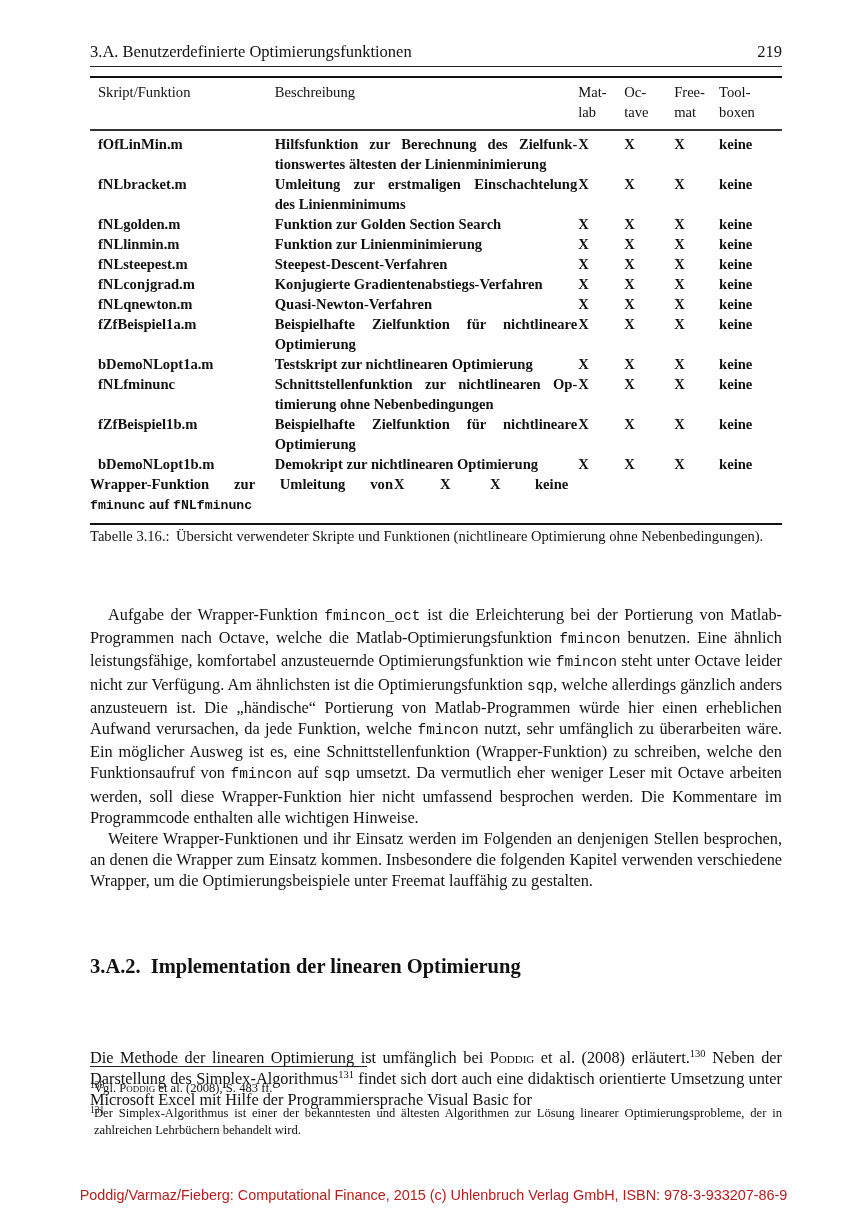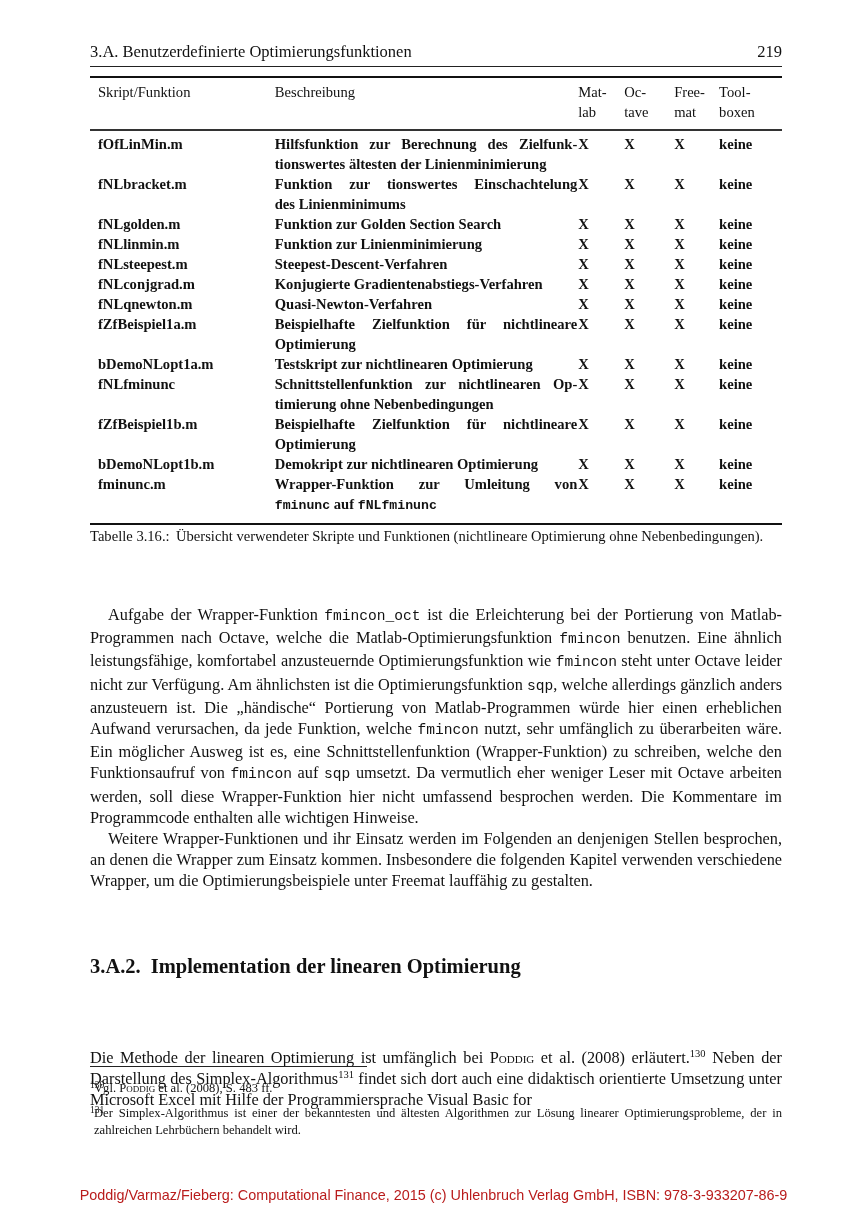--- a/index.html
+++ b/index.html
@@ -97,21 +97,21 @@
           </div>
         <div class="c3">X</div>
         <div class="c4">X</div>
         <div class="c5">X</div>
         <div class="c6">keine</div>
       </div>
 
       <div class="row">
         <div class="c1">fNLbracket.m</div>
         <div class="c2">
-            <div class="justify-last">Funktion zur tionswertes Einschachtelung</div>
+            <div class="justify-last">Umleitung zur erstmaligen Einschachtelung</div>
             <div>des Linienminimums</div>
           </div>
         <div class="c3">X</div>
         <div class="c4">X</div>
         <div class="c5">X</div>
         <div class="c6">keine</div>
       </div>
 
       <div class="row">
         <div class="c1">fNLgolden.m</div>
@@ -206,21 +206,20 @@
       <div class="row">
         <div class="c1">bDemoNLopt1b.m</div>
         <div class="c2">Demokript zur nichtlinearen Optimierung</div>
         <div class="c3">X</div>
         <div class="c4">X</div>
         <div class="c5">X</div>
         <div class="c6">keine</div>
       </div>
 
       <div class="row">
-        <div class="c1">fminunc.m</div>
         <div class="c2">
           <div class="justify-last">Wrapper-Funktion zur Umleitung von</div>
           <div><span class="mono">fminunc</span><span> auf </span><span class="mono">fNLfminunc</span></div>
         </div>
         <div class="c3">X</div>
         <div class="c4">X</div>
         <div class="c5">X</div>
         <div class="c6">keine</div>
       </div>
     </div>

